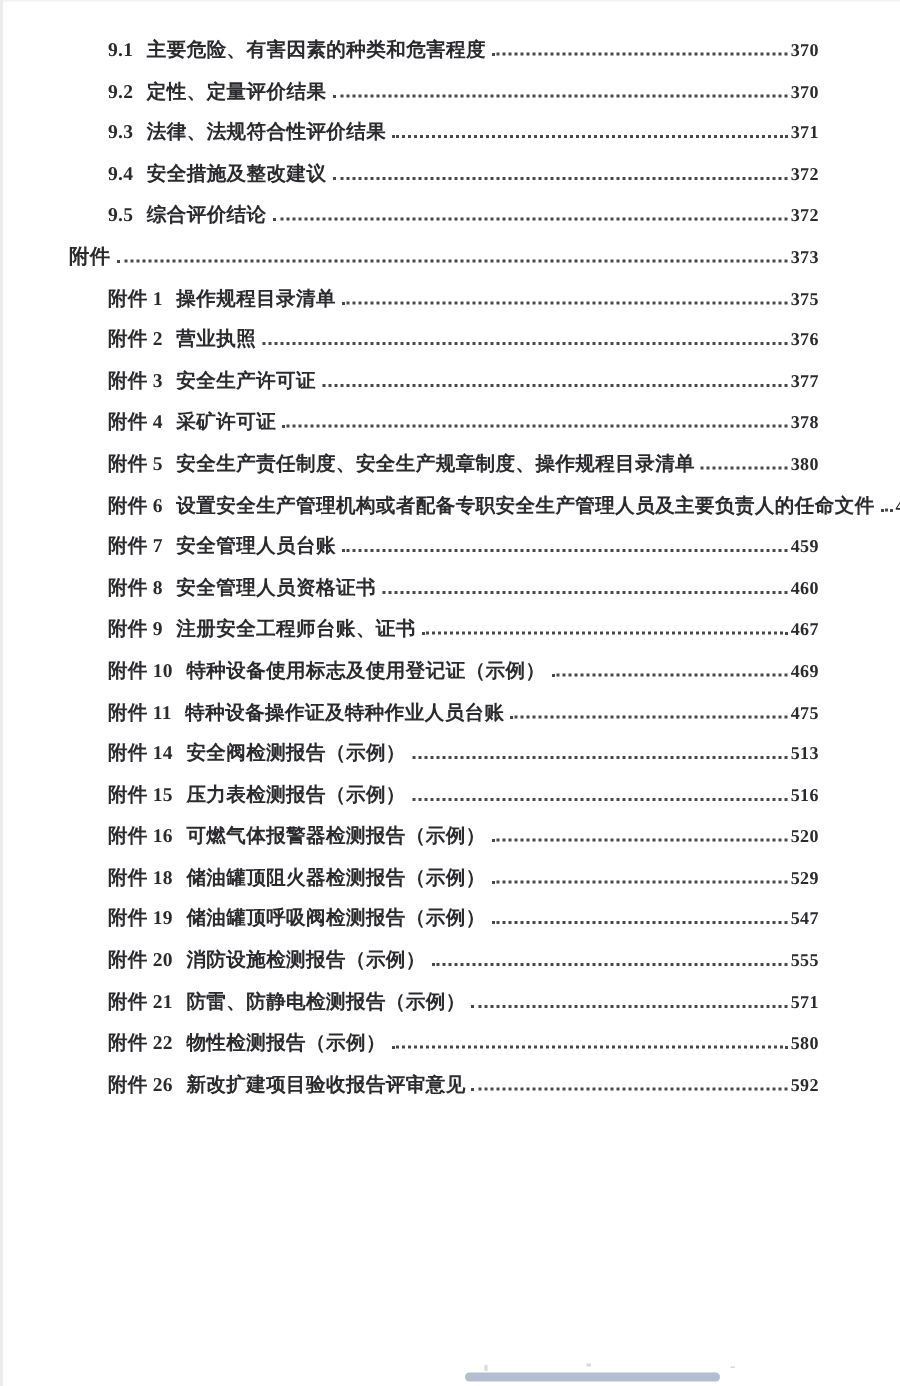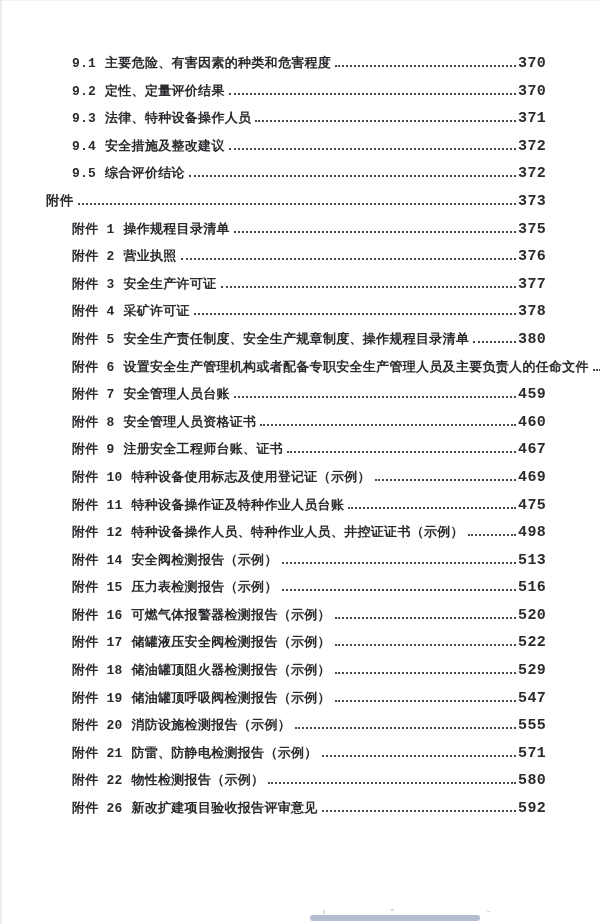--- a/index.html
+++ b/index.html
@@ -11,22 +11,21 @@
     position: relative;
     width: 600px;
     height: 924px;
     background: var(--page-bg, #ffffff);
     overflow: hidden;
     font-family: "Liberation Serif", "DejaVu Serif", serif;
     color: var(--text-color, #2b2b2f);
     box-shadow: inset 2px 0 0 #ececec, inset 0 1px 0 #f2f2f2;
   }
   .toc {
-    padding: 54px 54px 0 46px;
-    font-family: Liberation Mono, monospace;
+    padding: 24px 54px 0 46px;
   }
   .row {
     display: flex;
     align-items: baseline;
     height: 27.6px;
     font-size: 13px;
     font-weight: 600;
     white-space: nowrap;
   }
   .row.indent {
@@ -43,21 +42,21 @@
   .entry-title {
     letter-spacing: 0.3px;
   }
   .leader {
     flex: 1 1 auto;
     min-width: 8px;
     border-bottom: 2px dotted var(--dot-color, #48484c);
     margin: 0 2px 4px 4px;
   }
   .pagenum {
-    font-size: 15px;
+    font-size: 12px;
     font-weight: 700;
     letter-spacing: 0.3px;
   }
   .bottom-indicator {
     position: absolute;
     left: 310px;
     top: 915px;
     width: 170px;
     height: 6px;
     border-radius: 3px;
@@ -90,21 +89,21 @@
 
         <div class="row indent">
           <span class="entry-num">9.2</span>
           <span class="entry-title">定性、定量评价结果</span>
           <span class="leader"></span>
           <span class="pagenum">370</span>
         </div>
 
         <div class="row indent">
           <span class="entry-num">9.3</span>
-          <span class="entry-title">法律、特种设备操作人员</span>
+          <span class="entry-title">法律、法规符合性评价结果</span>
           <span class="leader"></span>
           <span class="pagenum">371</span>
         </div>
 
         <div class="row indent">
           <span class="entry-num">9.4</span>
           <span class="entry-title">安全措施及整改建议</span>
           <span class="leader"></span>
           <span class="pagenum">372</span>
         </div>
@@ -195,26 +194,20 @@
           <span class="pagenum">469</span>
         </div>
 
         <div class="row indent">
           <span class="entry-num">附件 11</span>
           <span class="entry-title">特种设备操作证及特种作业人员台账</span>
           <span class="leader"></span>
           <span class="pagenum">475</span>
         </div>
 
-        <div class="row indent">
-          <span class="entry-num">附件 12</span>
-          <span class="entry-title">特种设备操作人员、特种作业人员、井控证证书（示例）</span>
-          <span class="leader"></span>
-          <span class="pagenum">498</span>
-        </div>
 
 
         <div class="row indent">
           <span class="entry-num">附件 14</span>
           <span class="entry-title">安全阀检测报告（示例）</span>
           <span class="leader"></span>
           <span class="pagenum">513</span>
         </div>
 
         <div class="row indent">
@@ -224,26 +217,20 @@
           <span class="pagenum">516</span>
         </div>
 
         <div class="row indent">
           <span class="entry-num">附件 16</span>
           <span class="entry-title">可燃气体报警器检测报告（示例）</span>
           <span class="leader"></span>
           <span class="pagenum">520</span>
         </div>
 
-        <div class="row indent">
-          <span class="entry-num">附件 17</span>
-          <span class="entry-title">储罐液压安全阀检测报告（示例）</span>
-          <span class="leader"></span>
-          <span class="pagenum">522</span>
-        </div>
 
         <div class="row indent">
           <span class="entry-num">附件 18</span>
           <span class="entry-title">储油罐顶阻火器检测报告（示例）</span>
           <span class="leader"></span>
           <span class="pagenum">529</span>
         </div>
 
         <div class="row indent">
           <span class="entry-num">附件 19</span>

